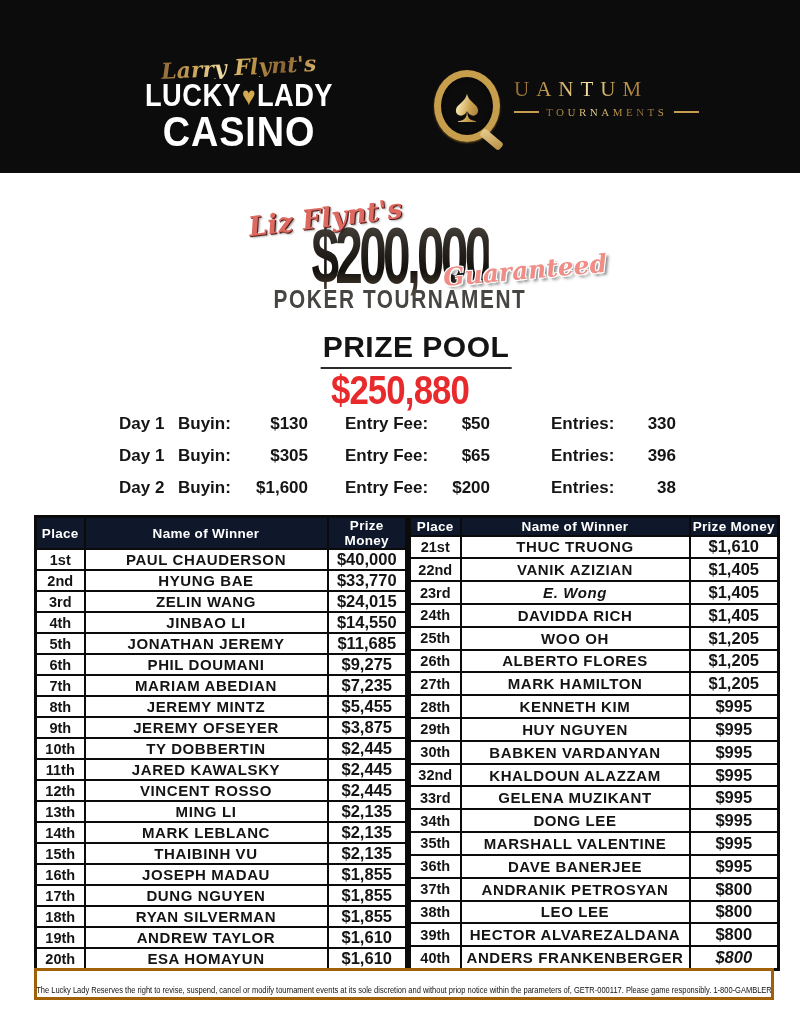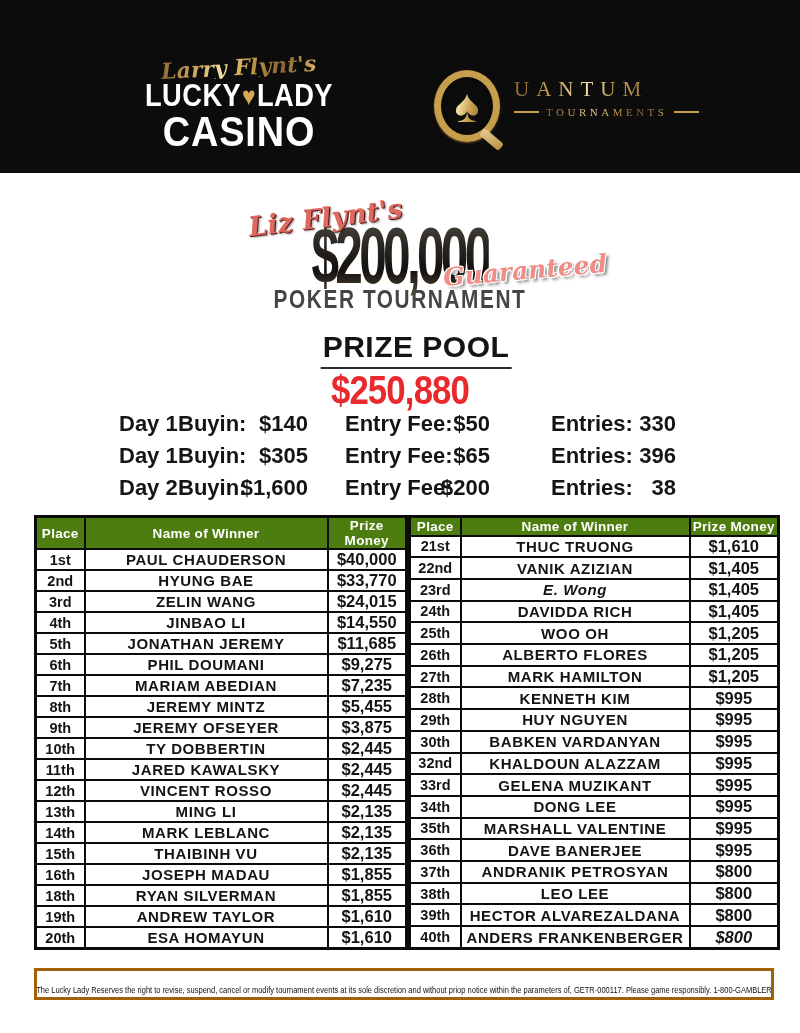--- a/index.html
+++ b/index.html
@@ -55,28 +55,28 @@
   
   .pp-label { position:absolute; left:400px; top:330px; transform:translateX(-50%); white-space:nowrap;
               font-size:30px; font-weight:900; color:#141414; letter-spacing:0.5px;
               border-bottom:2px solid #2b2b2b; padding:0 2px 3px;margin-left:16px; }
   .pp-amount { position:absolute; left:400px; top:368px; transform:translateX(-50%) scaleX(0.87); white-space:nowrap;
               font-size:40px; font-weight:900; color:#e92a2d; letter-spacing:-1px; }
 
   
   .buyins { position:absolute; left:119px; top:415px; display:grid;
             grid-template-columns:59px 62px 68px 37px 80px 65px 61px 61px 64px;
-            row-gap:15px; font-size:22px; font-weight:bold; color:#151515; line-height:17px; }
+            row-gap:15px; font-size:17px; font-weight:bold; color:#151515; line-height:17px; }
   .b-cell { white-space:nowrap; }
   .b-right { text-align:right; }
 
   
   .results { position:absolute; left:34px; top:515px; width:740px; display:flex; }
   table.results-tbl { border-collapse:collapse; table-layout:fixed; }
-  table.results-tbl th { background:#4d7c0f; color:#ffffff; font-size:13.5px; font-weight:bold;
+  table.results-tbl th { background:#0f172a; color:#ffffff; font-size:13.5px; font-weight:bold;
             height:19px; border:2px solid #0b0b0b; letter-spacing:0.3px; }
   table.results-tbl td { border:2px solid #0b0b0b; height:19.6px; text-align:center;
             font-weight:bold; color:#141414; padding:0 2px; overflow:hidden; white-space:nowrap; }
   table.results-tbl { border:3px solid #0b0b0b; }
   td.place-cell { font-size:14.5px; }
   td.name-cell { font-size:15px; letter-spacing:0.6px; font-weight:800; }
   td.prize-cell { font-size:16.5px; }
   .italic { font-style:italic; }
 
   
@@ -125,21 +125,21 @@
     <span class="t-guaranteed">Guaranteed</span>
     <div class="t-poker">POKER TOURNAMENT</div>
   </div>
 
   <div class="pp-label">PRIZE POOL</div>
   <div class="pp-amount">$250,880</div>
 
   <div class="buyins" id="buyins">
       <div class="b-cell">Day 1</div>
       <div class="b-cell">Buyin:</div>
-      <div class="b-cell b-right">$140</div>
+      <div class="b-cell b-right">$130</div>
       <div class="b-cell"></div>
       <div class="b-cell">Entry Fee:</div>
       <div class="b-cell b-right">$50</div>
       <div class="b-cell"></div>
       <div class="b-cell">Entries:</div>
       <div class="b-cell b-right">330</div>
       <div class="b-cell">Day 1</div>
       <div class="b-cell">Buyin:</div>
       <div class="b-cell b-right">$305</div>
       <div class="b-cell"></div>
@@ -245,20 +245,25 @@
             <td class="prize-cell">$2,135</td>
           </tr>
           <tr>
             <td class="place-cell">15th</td>
             <td class="name-cell">THAIBINH VU</td>
             <td class="prize-cell">$2,135</td>
           </tr>
           <tr>
             <td class="place-cell">16th</td>
             <td class="name-cell">JOSEPH MADAU</td>
+            <td class="prize-cell">$1,855</td>
+          </tr>
+          <tr>
+            <td class="place-cell">17th</td>
+            <td class="name-cell">DUNG NGUYEN</td>
             <td class="prize-cell">$1,855</td>
           </tr>
           <tr>
             <td class="place-cell">18th</td>
             <td class="name-cell">RYAN SILVERMAN</td>
             <td class="prize-cell">$1,855</td>
           </tr>
           <tr>
             <td class="place-cell">19th</td>
             <td class="name-cell">ANDREW TAYLOR</td>

